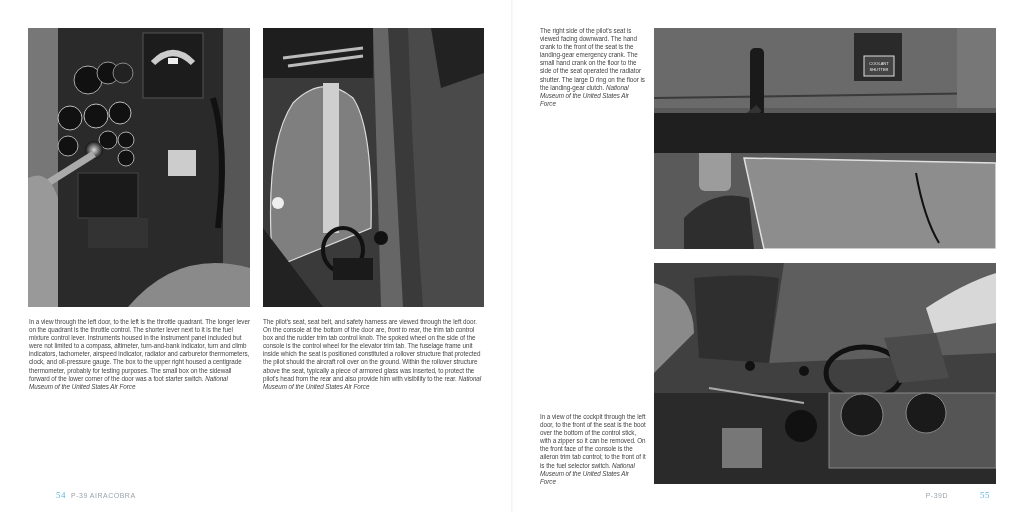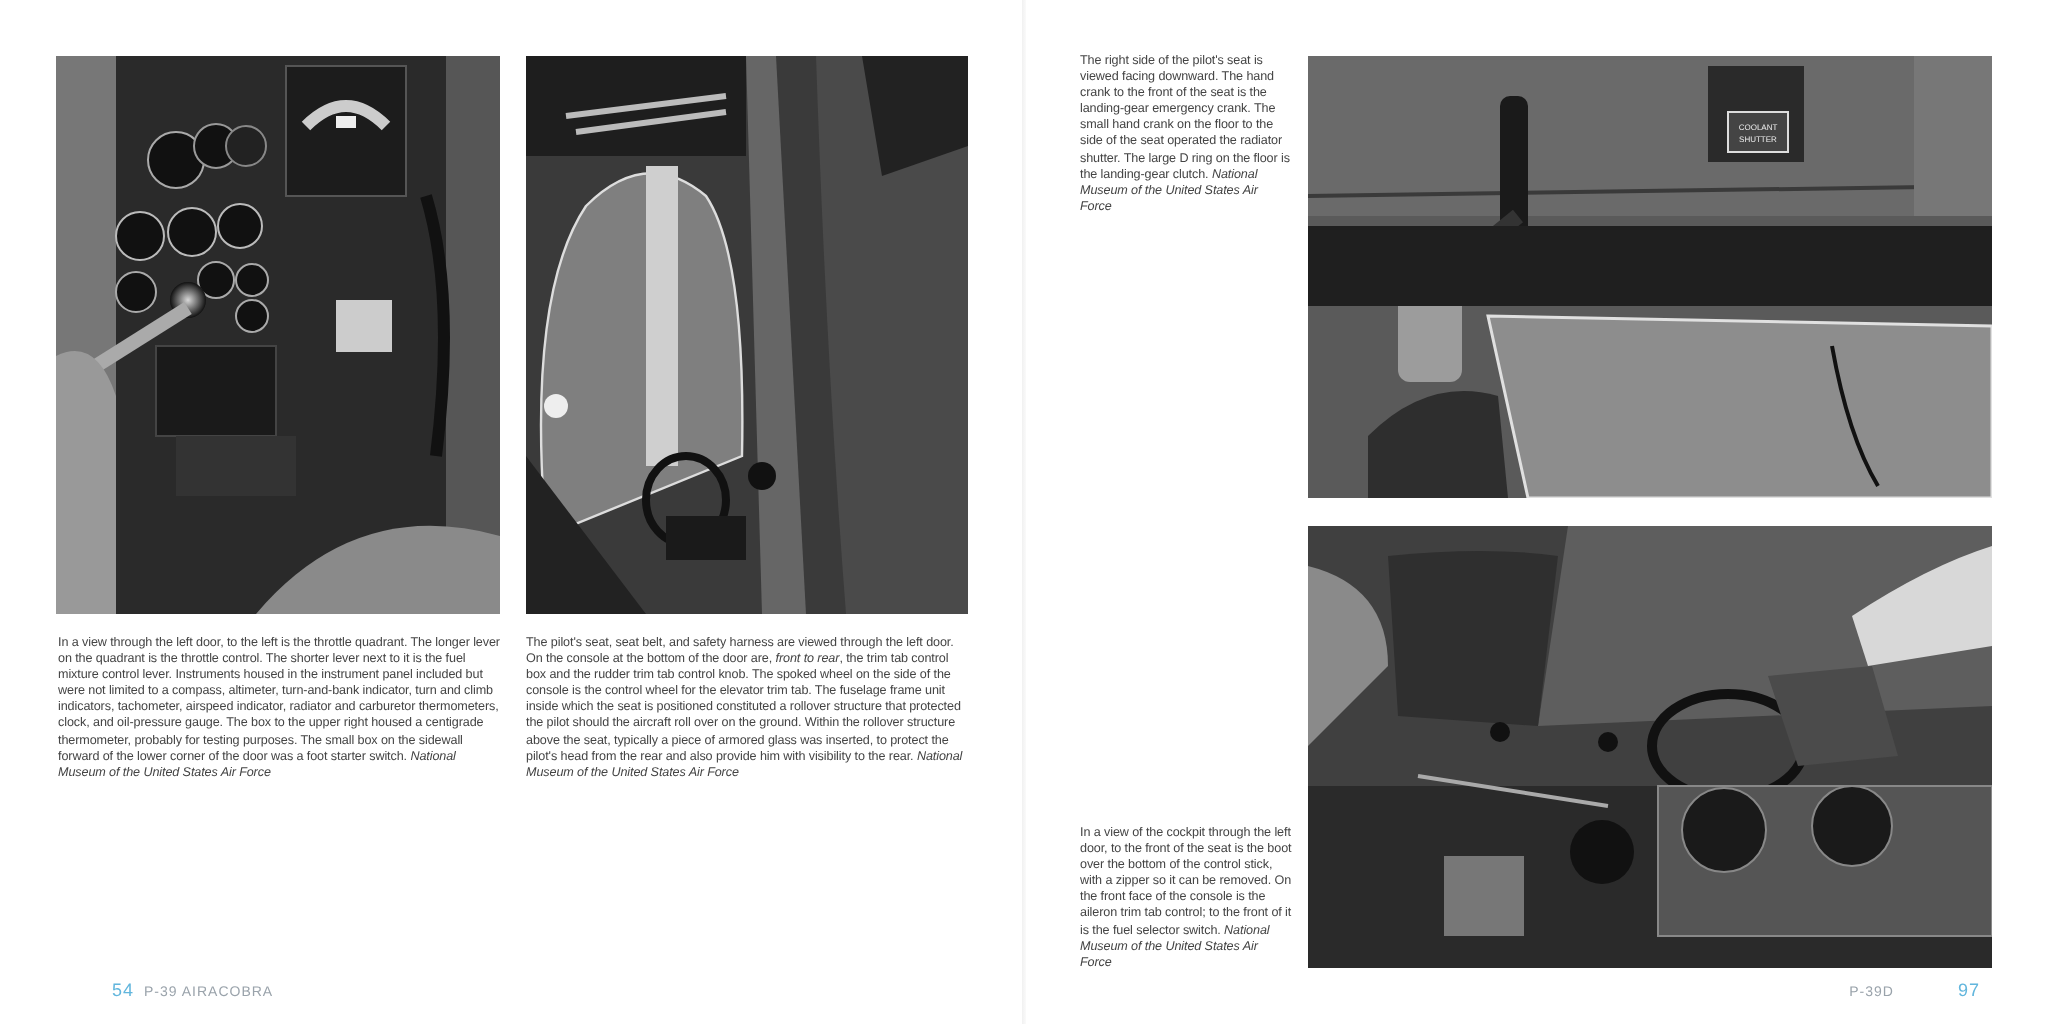--- a/index.html
+++ b/index.html
@@ -15,21 +15,21 @@
   .photo svg { display: block; width: 100%; height: 100%; }
   .caption {
     position: absolute; color: #444; font-size: 6.3px; line-height: 8.1px; letter-spacing: -0.05px;
     font-family: "Liberation Sans", sans-serif;
   }
   .caption .credit { font-style: italic; }
   .folio {
     position: absolute; top: 490px; font-size: 7px; letter-spacing: 0.5px; color: #9aa3ab;
     font-family: "Liberation Sans", sans-serif;
   }
-  .folio .num { color: #62b6dd; font-family: Liberation Sans, sans-serif; font-size: 9px; margin: 0 5px; padding-left: 27px; }
+  .folio .num { color: #62b6dd; font-family: Liberation Serif, serif; font-size: 9px; margin: 0 5px; padding-left: 27px; }
 </style>
 </head>
 <body>
 
 <div class="spread-gutter"></div>
 
 <div class="photo" style="left:28px;top:28px;width:222px;height:279px;">
   <svg viewBox="0 0 222 279" preserveAspectRatio="none">
     <defs>
       <radialGradient id="g1" cx="0.5" cy="0.5" r="0.5">
@@ -137,14 +137,14 @@
     <circle cx="150" cy="108" r="5" fill="#111"></circle>
     <path d="M55,125 L150,140" stroke="#aaa" stroke-width="2"></path>
   </svg>
 </div>
 
 <div class="caption" style="left:540px;top:413px;width:106px;">
   <span>In a view of the cockpit through the left door, to the front of the seat is the boot over the bottom of the control stick, with a zipper so it can be removed. On the front face of the console is the aileron trim tab control; to the front of it is the fuel selector switch. </span><span class="credit">National Museum of the United States Air Force</span>
 </div>
 
 <div class="folio" style="right:29px;">
-  <span>P-39D</span><span class="num">97</span>
+  <span>P-39D</span><span class="num">55</span>
 </div>
 
 </body></html>

